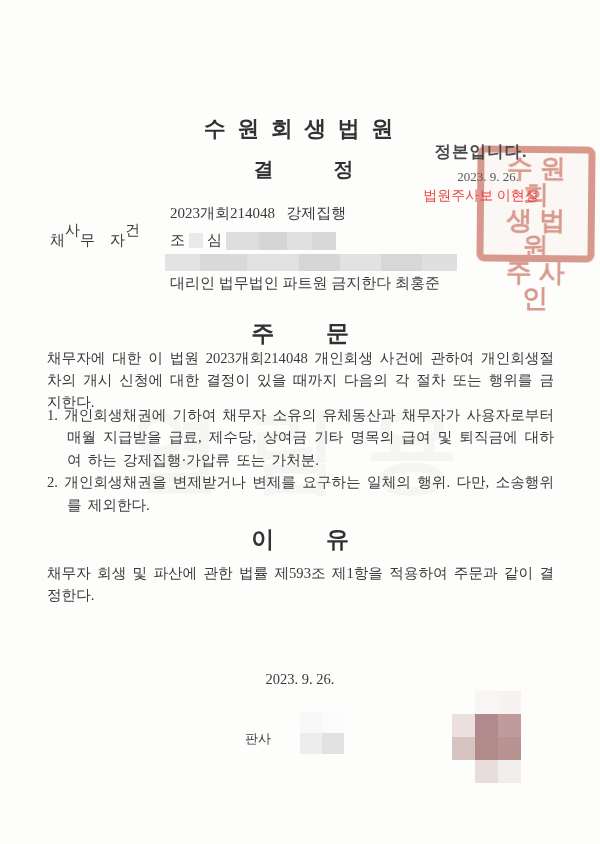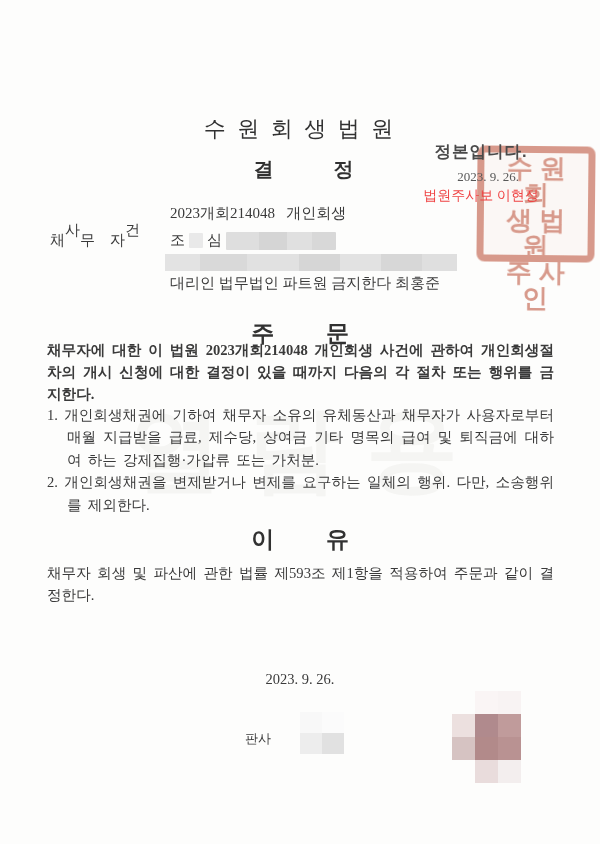--- a/index.html
+++ b/index.html
@@ -14,21 +14,21 @@
   
   .watermark {
     position:absolute; left:130px; top:388px; z-index:0;
     font-size:92px; font-weight:bold; letter-spacing:26px;
     color:rgba(125,115,105,0.06); user-select:none;
   }
 
   
   .court-name {
     position:absolute; top:114px; left:0; right:0; z-index:2;
-    text-align:center; font-size:22px; font-weight:normal;
+    text-align:center; font-size:22px; font-weight:bold;
     letter-spacing:3px; color:#313131;
   }
   .doc-title {
     position:absolute; top:156px; left:0; right:0; z-index:2;
     text-align:center; font-size:20px; font-weight:bold; color:#313131;margin-left:7px;
   }
 
   
   .cert {
     position:absolute; left:405px; top:141px; width:152px; z-index:3;
@@ -132,21 +132,21 @@
   </div>
 
   <div class="seal">
     <div class="seal-row">수원회</div>
     <div class="seal-row">생법원</div>
     <div class="seal-row">주사인</div>
   </div>
 
   <div class="row pre" style="top:204px;">
     <span class="label pre">사            건</span>
-    <span class="value">2023개회214048   개인회생</span>
+    <span class="value">2023개회214048   강제집행</span>
   </div>
 
   <div class="row" style="top:231px;text-align:center;">
     <span class="label pre">채    무    자</span>
     <span class="value" style="white-space:normal;">
       <span class="name-line">
         <span>조</span>
         <i class="redact redact-mini"></i>
         <span>심</span>
         <i class="redact redact-name"></i>
@@ -155,21 +155,21 @@
   </div>
 
   <i class="redact-address"></i>
 
   <div class="row" style="top:274px;">
     <span class="value">대리인 법무법인 파트원 금지한다 최홍준</span>
   </div>
 
   <div class="heading pre" style="top:318px;">주         문</div>
 
-  <p class="para" style="top:324px;font-weight:bold;">채무자에 대한 이 법원 2023개회214048 개인회생 사건에 관하여 개인회생절차의 개시 신청에 대한 결정이 있을 때까지 다음의 각 절차 또는 행위를 금지한다.</p>
+  <p class="para" style="top:332px;">채무자에 대한 이 법원 2023개회214048 개인회생 사건에 관하여 개인회생절차의 개시 신청에 대한 결정이 있을 때까지 다음의 각 절차 또는 행위를 금지한다.</p>
 
   <div class="para" style="top:404px;">
     <p class="order-item">1. 개인회생채권에 기하여 채무자 소유의 유체동산과 채무자가 사용자로부터 매월 지급받을 급료, 제수당, 상여금 기타 명목의 급여 및 퇴직금에 대하여 하는 강제집행·가압류 또는 가처분.</p>
     <p class="order-item">2. 개인회생채권을 변제받거나 변제를 요구하는 일체의 행위. 다만, 소송행위를 제외한다.</p>
   </div>
 
   <div class="heading pre" style="top:524px;">이         유</div>
 
   <p class="para" style="top:547px;">채무자 회생 및 파산에 관한 법률 제593조 제1항을 적용하여 주문과 같이 결정한다.</p>
 

